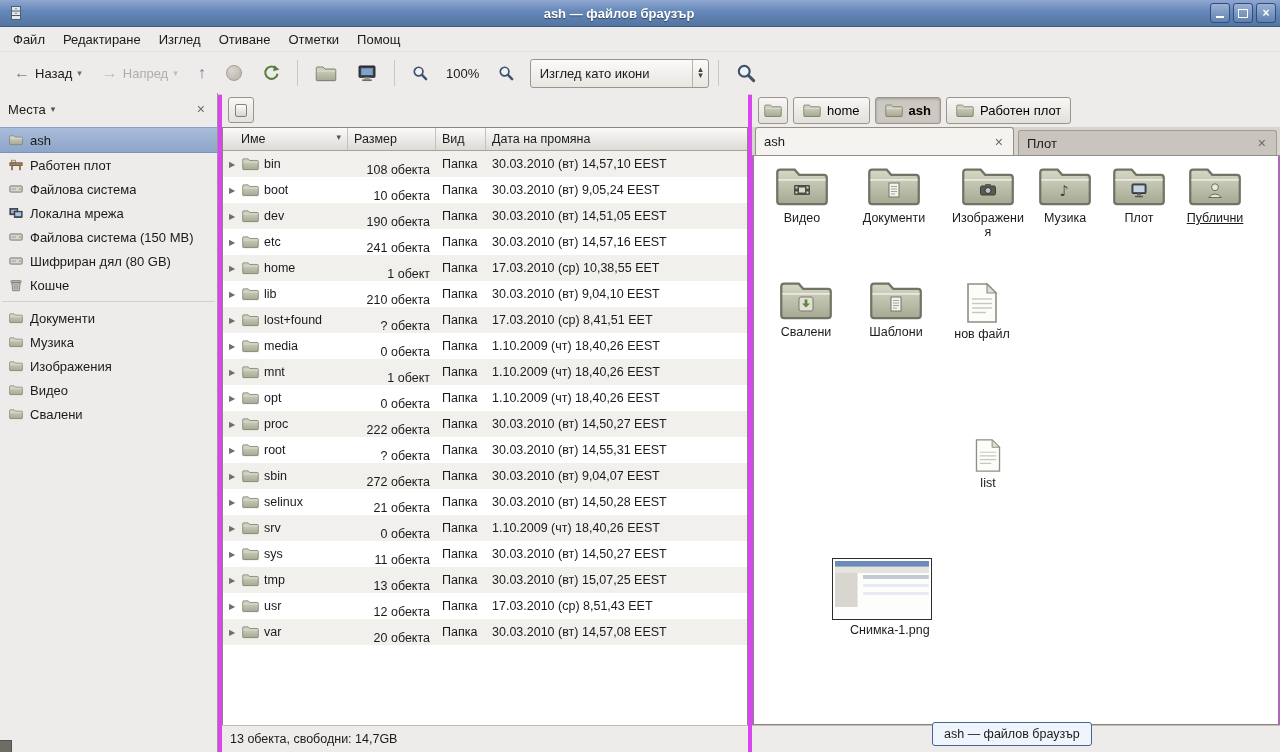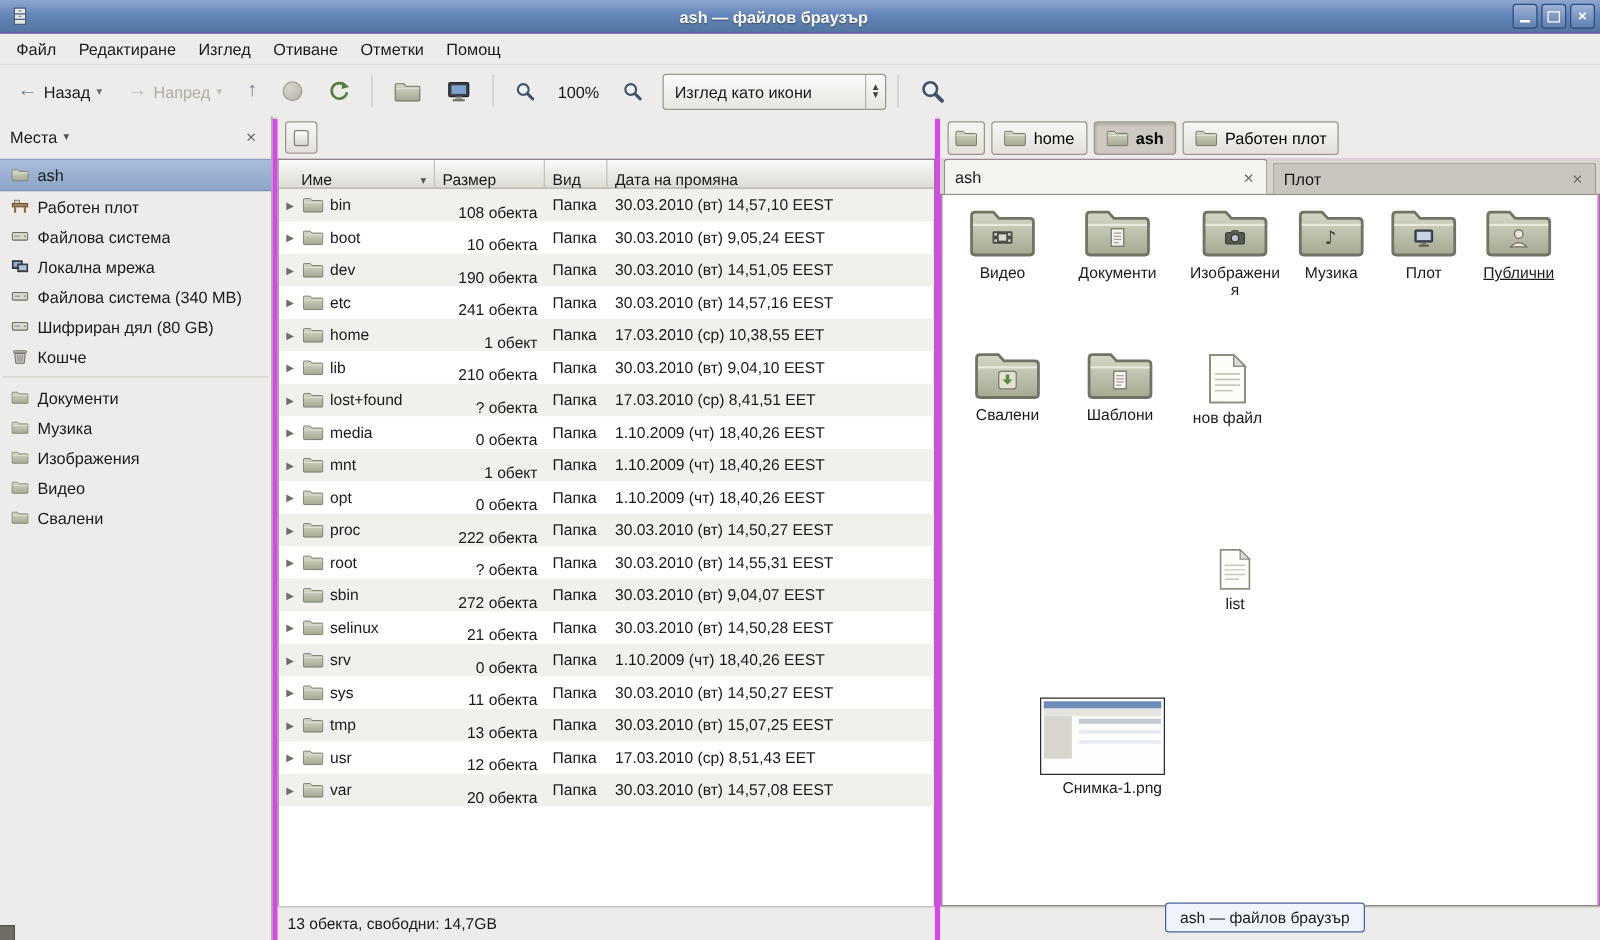--- a/index.html
+++ b/index.html
@@ -72,21 +72,21 @@
   
   .mini-toolbar{height:34px;display:flex;align-items:center;padding:0 6px;background:#edecea;}
   .mini-btn{width:26px;height:26px;border:1px solid #9a968d;border-radius:3px;
     background:linear-gradient(#f8f7f5,#e4e1db);display:flex;align-items:center;justify-content:center;cursor:pointer;}
   .mini-ic{display:block;width:13px;height:11px;border:1px solid #84817a;border-radius:2px;
     background:linear-gradient(#fdfdfc,#d8d5cf);}
   .tree{flex:1;display:flex;flex-direction:column;border:1px solid #8a8780;border-bottom:none;
     background:#fff;overflow:hidden;}
   .tree-header{display:flex;height:22px;flex:0 0 22px;
     background:linear-gradient(#fafaf9,#dedbd5);border-bottom:1px solid #a7a39b;}
-  .tree-col{display:flex;align-items:center;padding:16px 6px;border-right:1px solid #c6c2ba;
+  .tree-col{display:flex;padding:4px 6px;border-right:1px solid #c6c2ba;
     font-size:12.5px;cursor:pointer;}
   .tree-col.col-0{width:125px;padding-left:18px;box-sizing:border-box;}
   .tree-col.col-1{width:88px;box-sizing:border-box;}
   .tree-col.col-2{width:50px;box-sizing:border-box;}
   .tree-col.col-3{flex:1;border-right:none;}
   .sort-arrow{margin-left:auto;font-size:9px;color:#55524c;}
   .tree-body{flex:1;overflow:hidden;}
   .tree-row{display:grid;grid-template-columns:125px 88px 50px 1fr;height:26px;align-items:center;
     font-size:12.5px;cursor:pointer;}
   .tree-row:nth-child(odd){background:#f1f0ed;}
@@ -406,21 +406,21 @@
           <div class="side-item">
     <svg width="16" height="14" viewBox="0 0 16 16">
               <use href="#i-network"></use>
             </svg>
     <span class="side-label">Локална мрежа</span>
   </div>
           <div class="side-item">
     <svg width="16" height="14" viewBox="0 0 16 16">
               <use href="#i-drive"></use>
             </svg>
-    <span class="side-label">Файлова система (340 MB)</span>
+    <span class="side-label">Файлова система (150 MB)</span>
   </div>
           <div class="side-item">
     <svg width="16" height="14" viewBox="0 0 16 16">
               <use href="#i-drive"></use>
             </svg>
     <span class="side-label">Шифриран дял (80 GB)</span>
   </div>
           <div class="side-item">
     <svg width="16" height="14" viewBox="0 0 16 16">
               <use href="#i-trash"></use>

